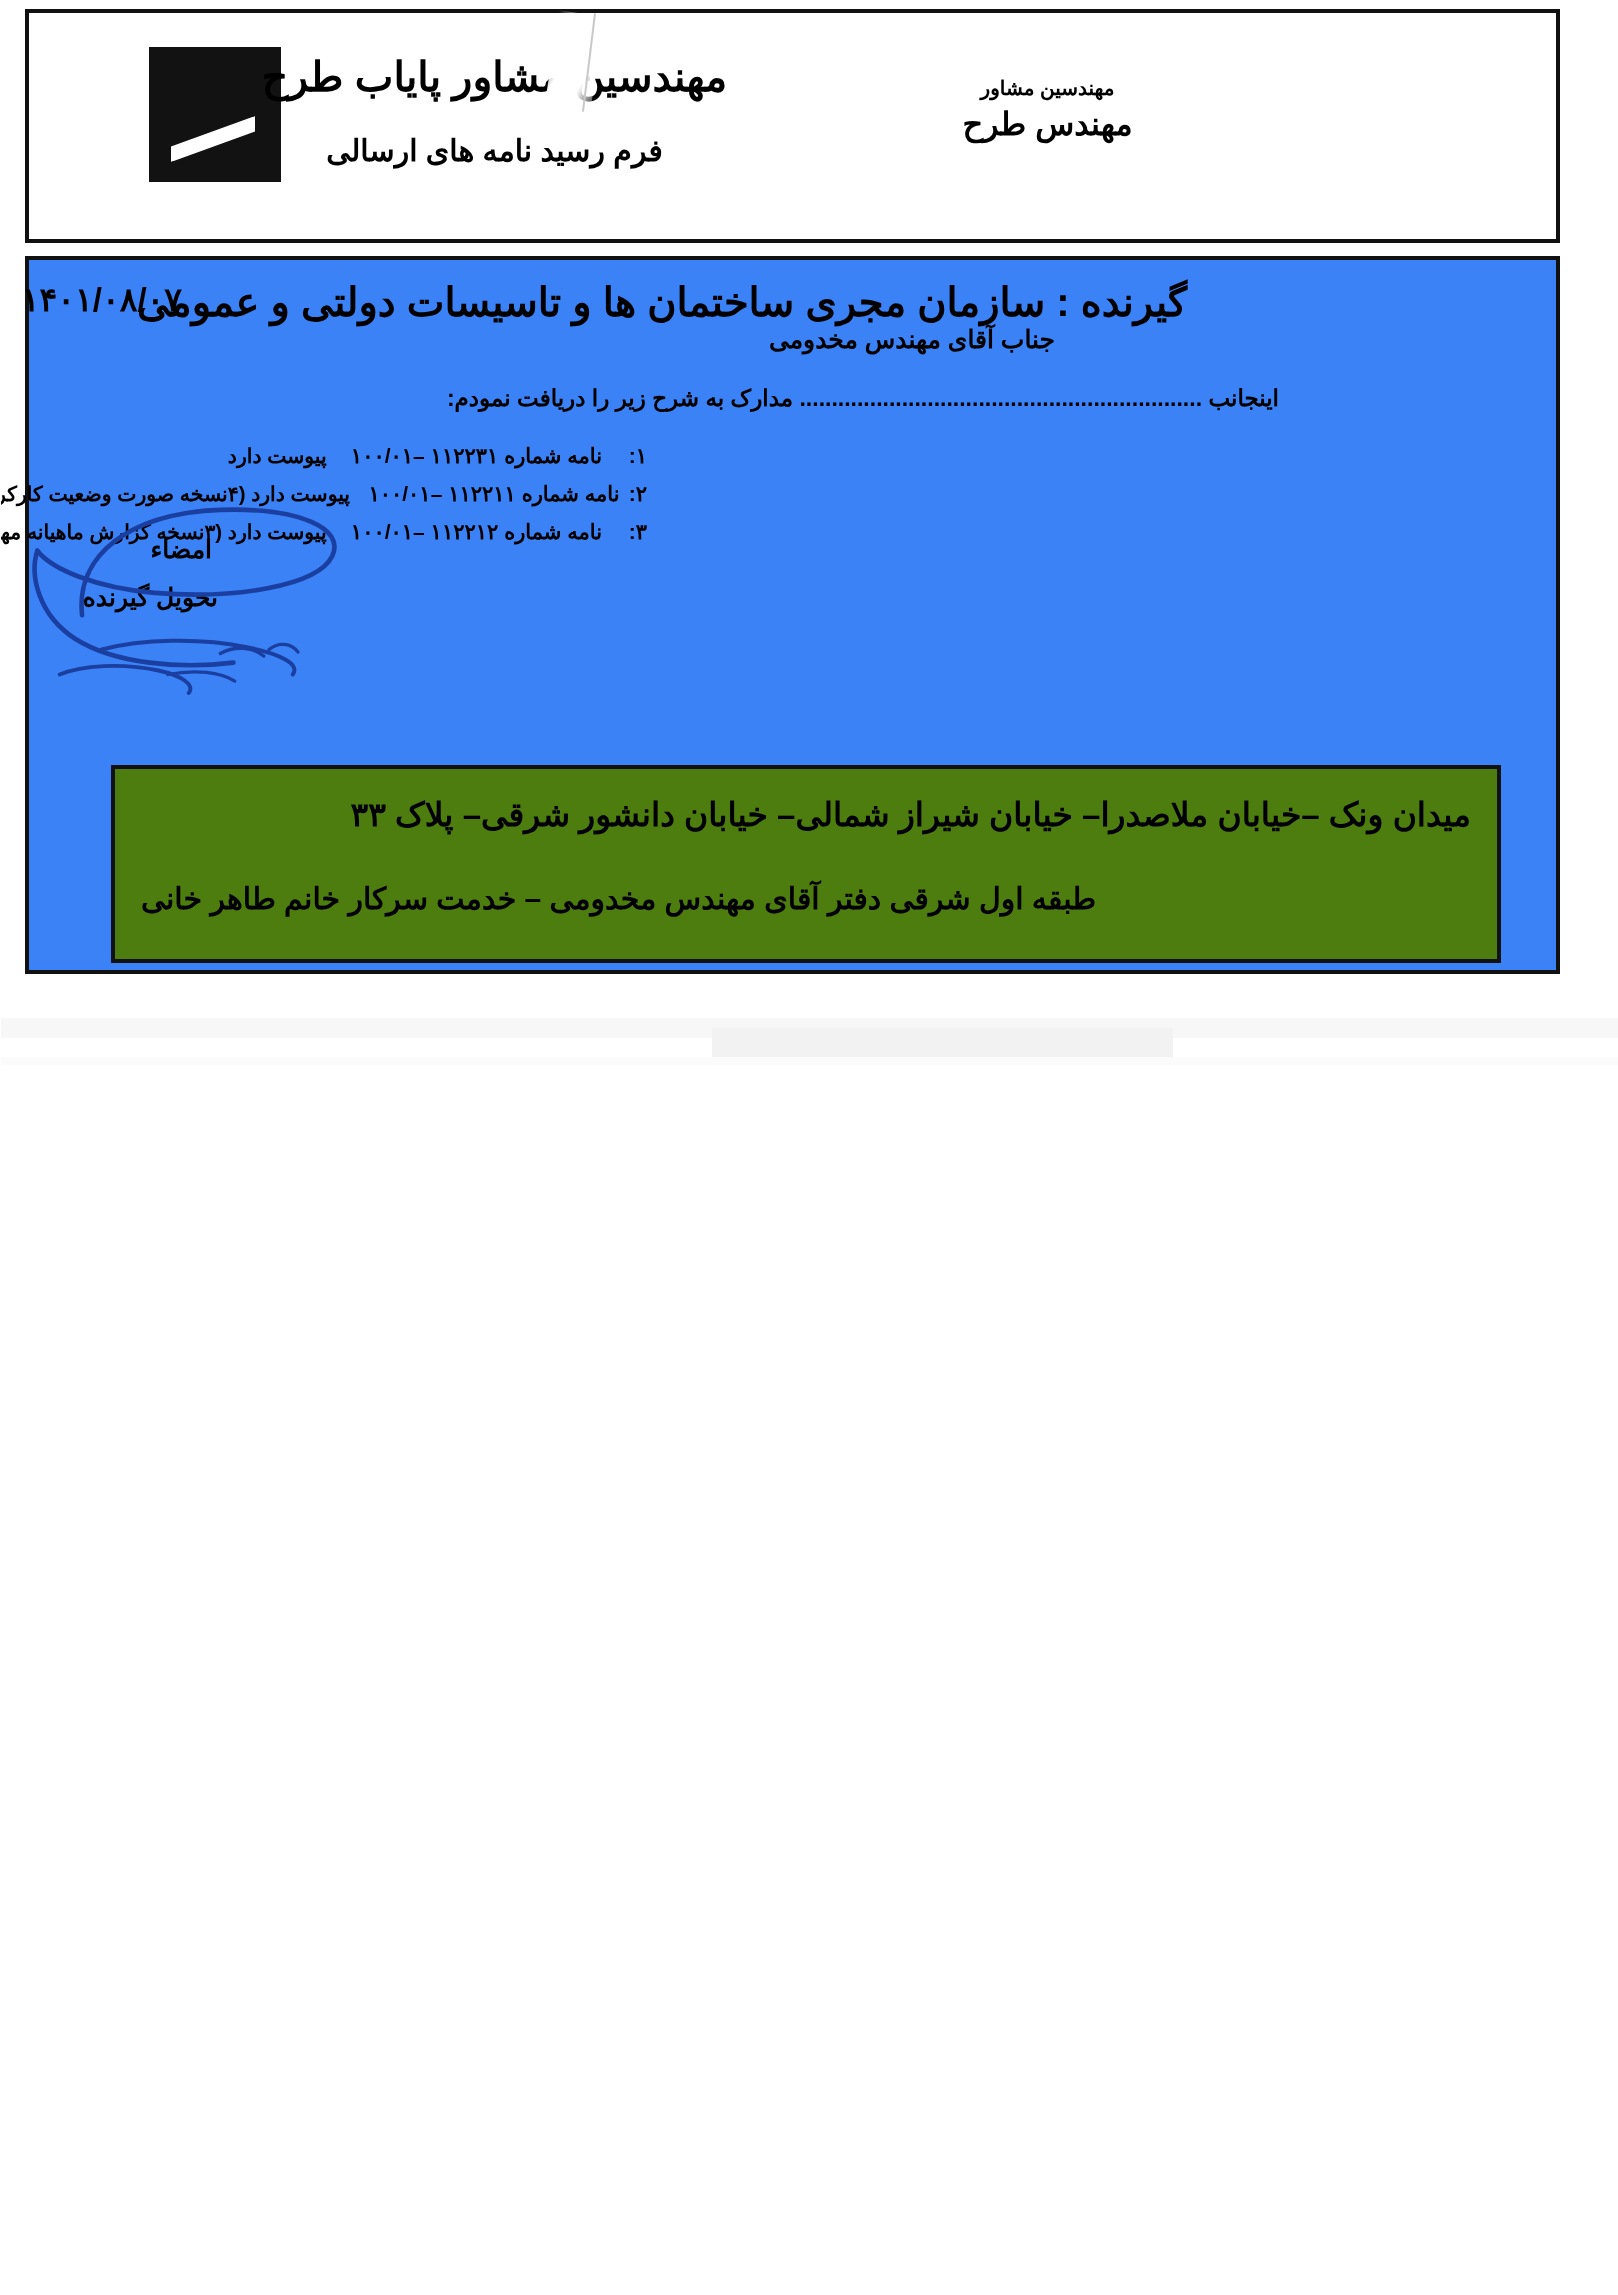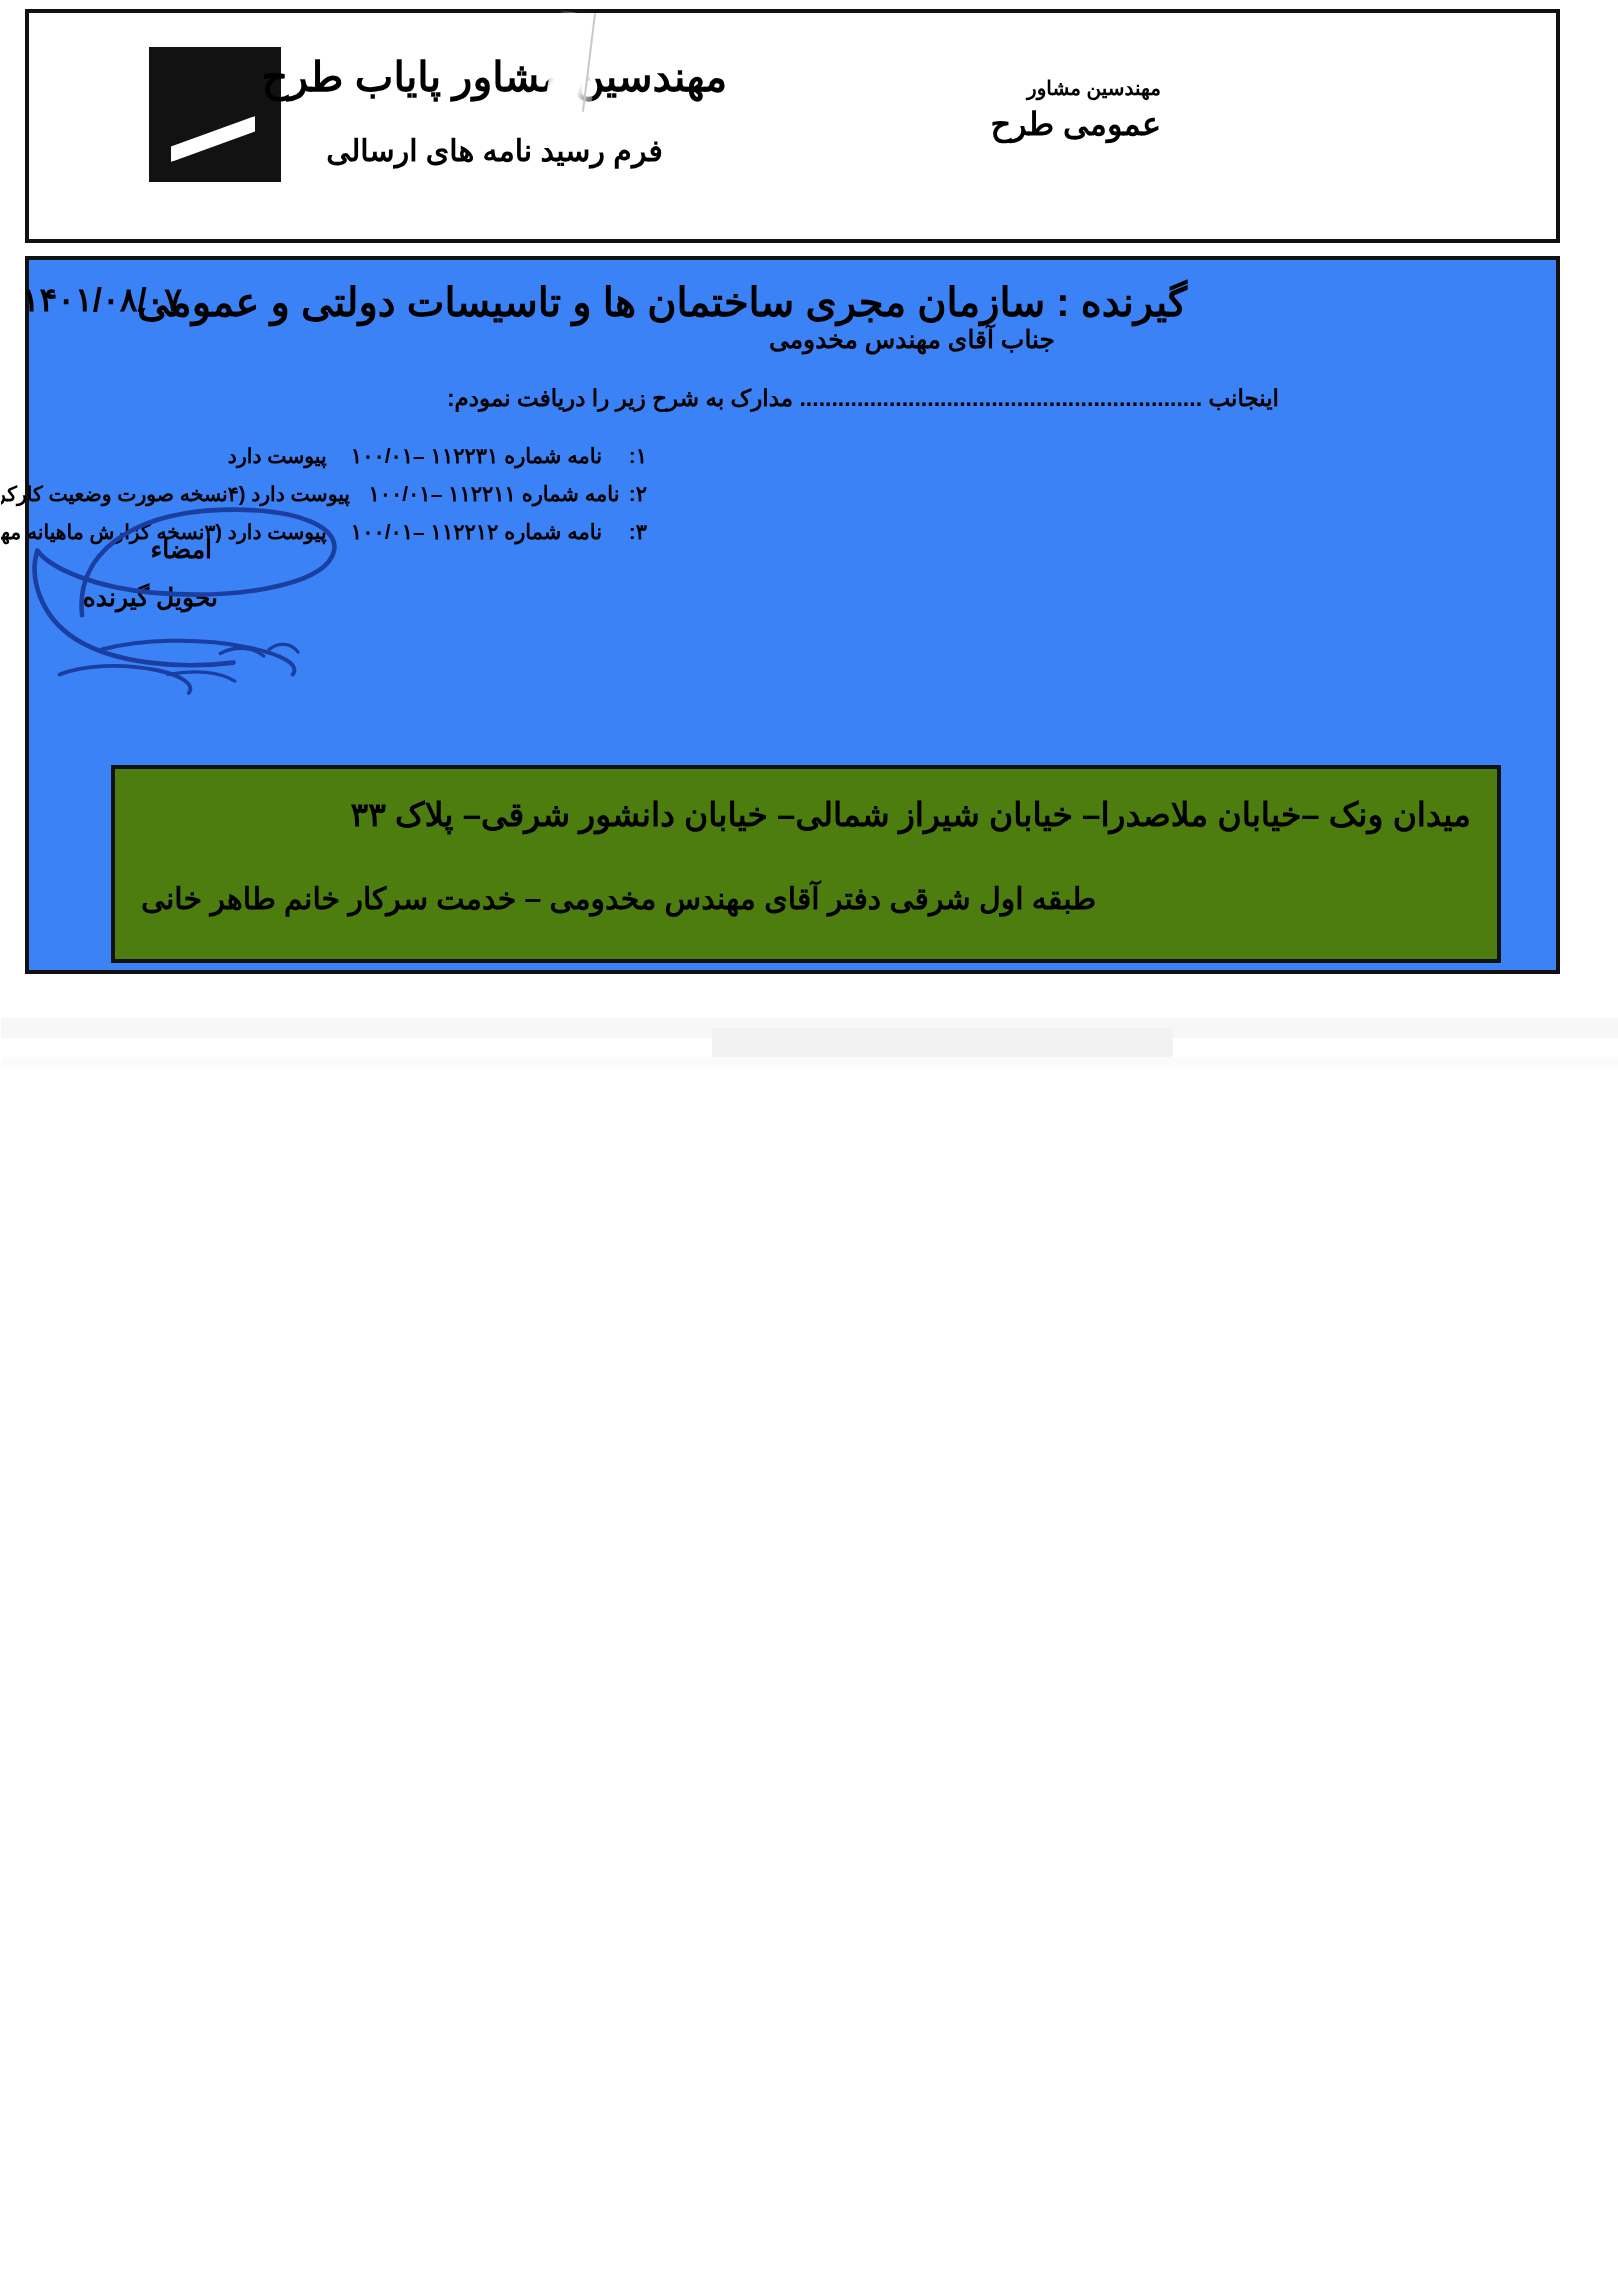--- a/index.html
+++ b/index.html
@@ -79,24 +79,24 @@
     left: 22.4px;
     top: 78px;
     width: 84px;
     height: 28px;
     background: #ffffff;
     transform: skewY(-12deg);
     clip-path: polygon(0 45%, 100% 0, 100% 55%, 0 100%);
   }
   .logo-text {
     position: absolute;
-    right: 395px;
+    right: 413px;
     top: 63px;
     width: 191px;
-    text-align: right;
+    text-align: center;
     line-height: 1.25;
   }
   .logo-text .l1 {
     font-size: 20px;
     font-weight: bold;
     letter-spacing: -0.7px;
     display: block;
   }
   .logo-text .l2 {
     font-size: 32px;
@@ -281,21 +281,21 @@
   <div class="doc">
 
     <div class="frame-header">
 
       <div class="logo-box">
         <div class="logo-swoosh"></div>
       </div>
 
       <div class="logo-text">
         <span class="l1">مهندسین مشاور</span>
-        <span class="l2">عمومی طرح</span>
+        <span class="l2">مهندس طرح</span>
       </div>
 
       <div class="header-titles">
         <div class="title-main">مهندسین مشاور پایاب طرح</div>
         <div class="title-sub">فرم رسید نامه های ارسالی</div>
       </div>
 
       <div class="fold"></div>
       <div class="fold-line"></div>
     </div>

